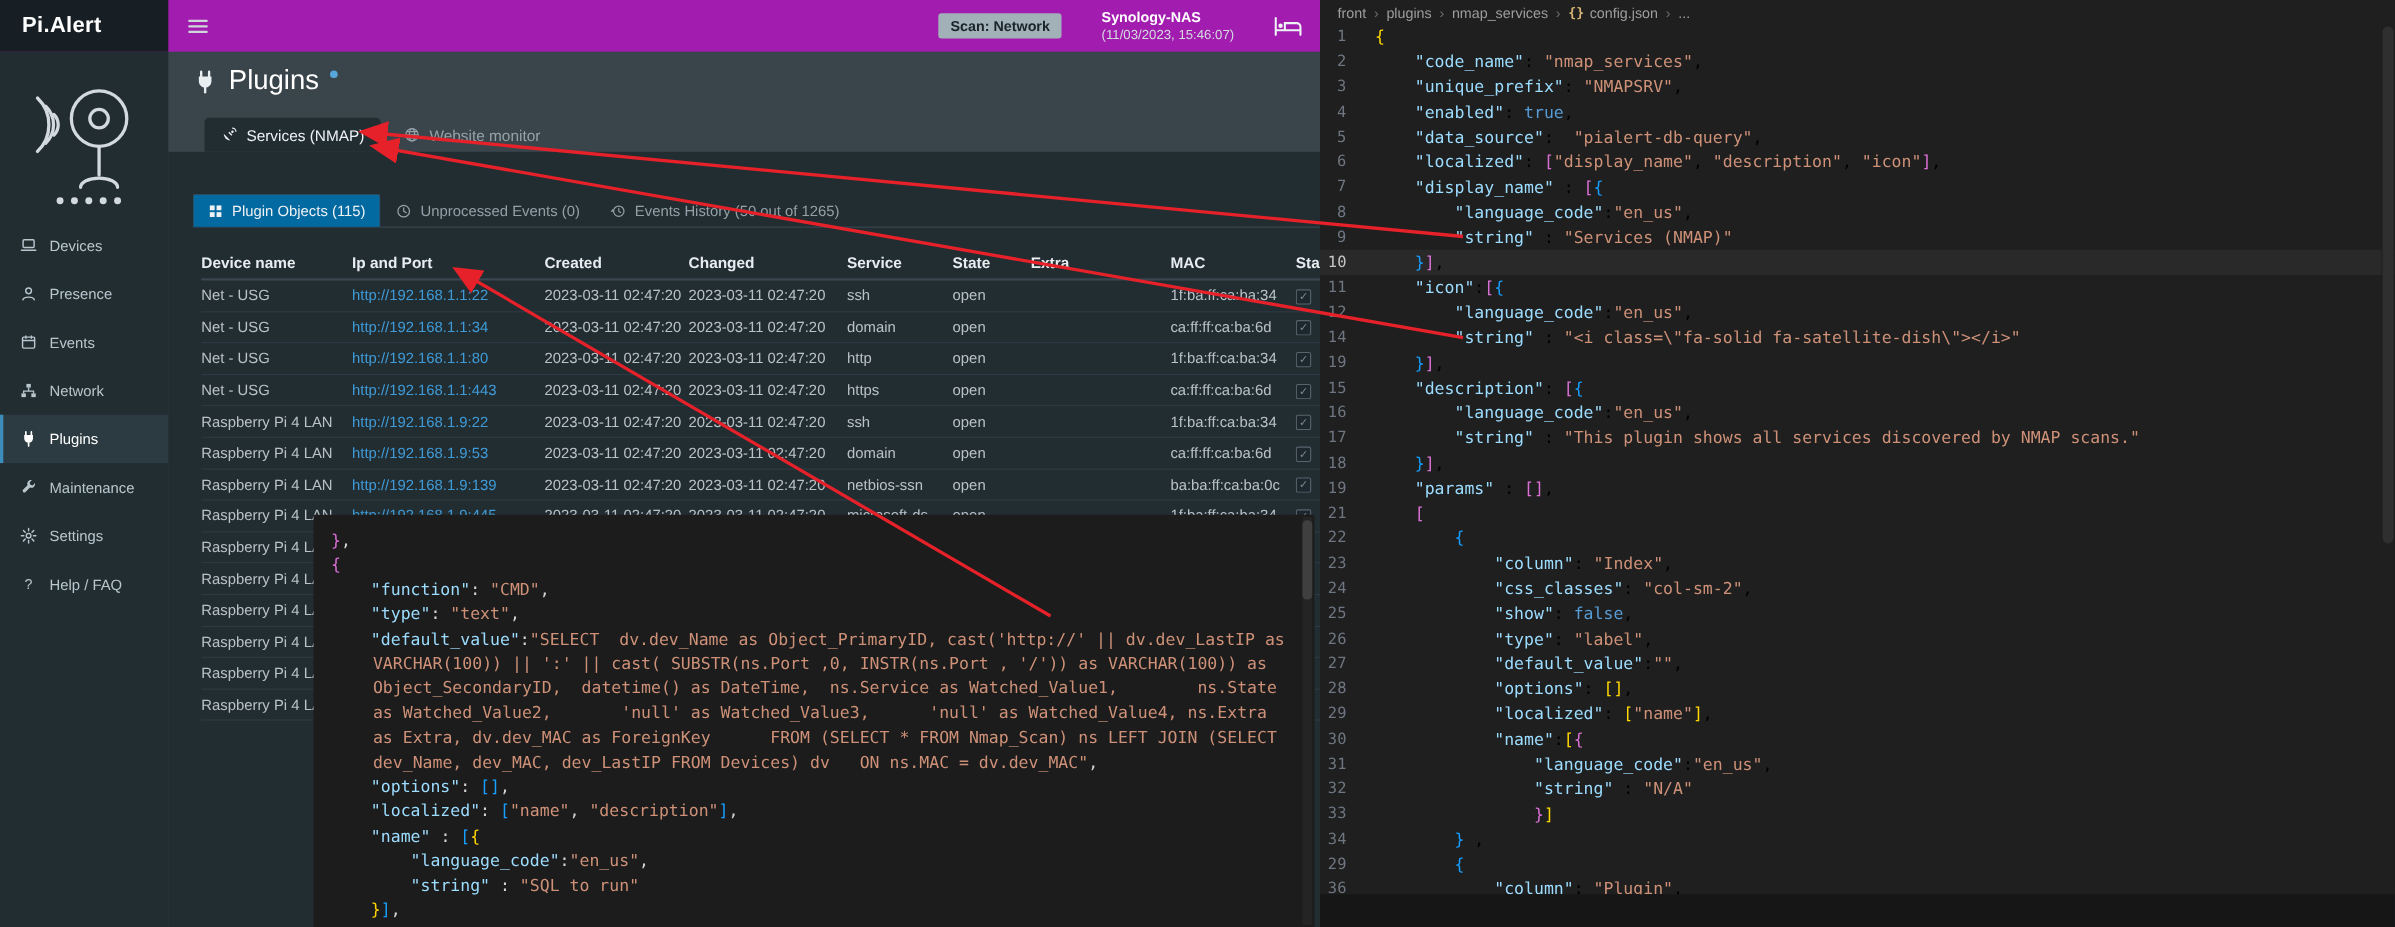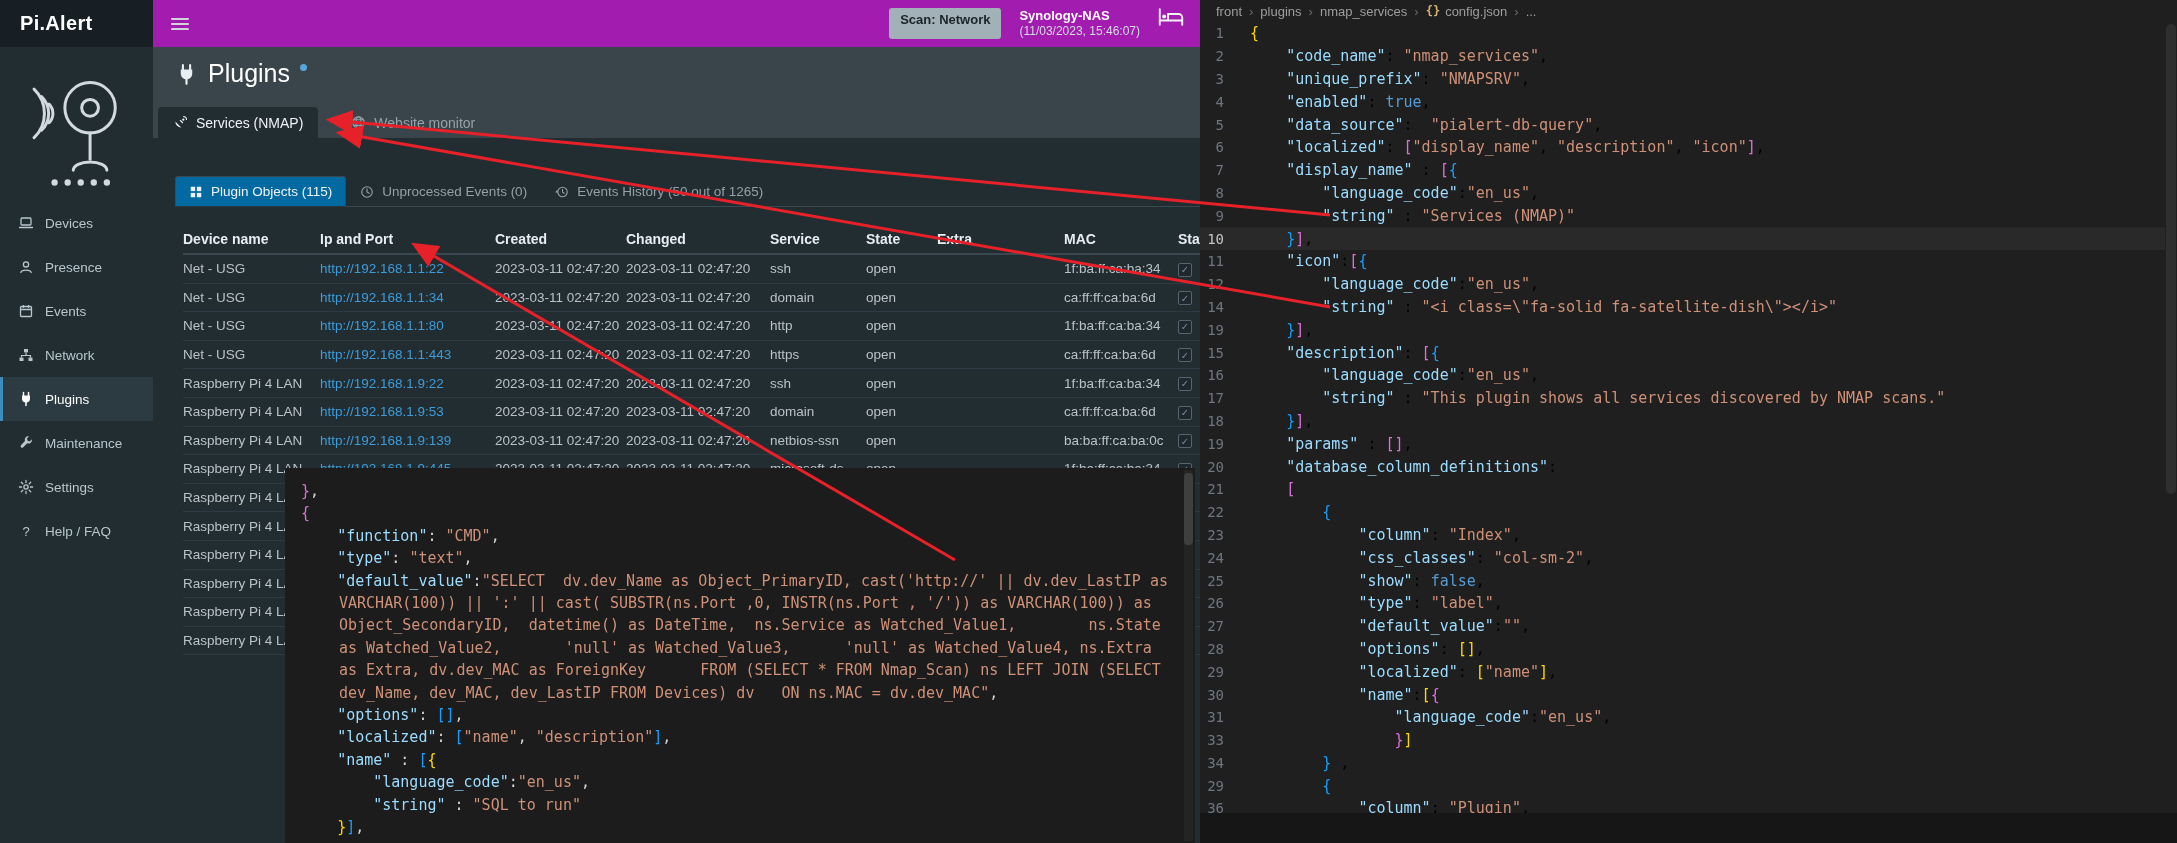--- a/index.html
+++ b/index.html
@@ -4,42 +4,42 @@
 <style>
   *{margin:0;padding:0;box-sizing:border-box}
   html,body{background:#161616}
   body{width:2177px;height:843px;position:relative;overflow:hidden;font-family:"Liberation Sans",sans-serif}
 
   
   .app{position:absolute;left:0;top:0;width:1200px;height:843px;background:#3a444b;overflow:hidden}
   .navbar{position:absolute;left:0;top:0;width:1200px;height:47px;background:#a21caf;display:flex;align-items:center;z-index:7}
   .brand{width:153px;height:47px;background:#171f24;color:#fff;font-size:20px;font-weight:bold;display:flex;align-items:center;padding-left:20px;letter-spacing:.3px}
   .hamburger{color:#cfd6da;margin-left:18px;width:18px;height:14px;cursor:pointer}
-  .nav-right{margin-left:auto;display:flex;gap:18px;padding-right:16px}
+  .nav-right{margin-left:auto;display:flex;align-items:center;gap:36px;padding-right:16px}
   .scan-badge{background:#a2b0b7;color:#1a242a;font-size:13px;font-weight:bold;padding:4px 11px;border-radius:3px;white-space:nowrap}
   .host-block{line-height:1.25;color:#fff}
   .host-name{font-size:13px;font-weight:bold}
   .host-time{font-size:12px;color:#d4dbdf}
   .sleep-icon{width:26px;height:18px;color:#eef3f5}
 
   .sidebar{position:absolute;left:0;top:47px;width:153px;height:796px;background:#222d32;z-index:6}
   .logo{display:block;margin:16px auto 4px;width:112px;height:126px;color:#d3dadd}
   .menu{list-style:none;margin-top:12px}
   .menu-item{height:44px;display:flex;align-items:center;gap:11px;padding-left:15px;color:#b8c7ce;font-size:13.5px;cursor:pointer;border-left:3px solid transparent}
   .menu-item.active{background:#2c3b41;color:#fff;border-left-color:#3c8dbc}
   .menu-icon{width:16px;height:16px;flex:0 0 16px}
   .menu-icon svg,.tab-icon svg,.subtab-icon svg,.title-icon svg,.hamburger svg,.sleep-icon svg{width:100%;height:100%;display:block}
 
   .content{position:absolute;left:153px;top:47px;width:1047px;height:796px}
   .page-header{position:absolute;left:22px;top:12px;display:flex;align-items:flex-start;gap:10px;color:#fff}
   .title-icon{width:23px;height:23px;margin-top:4px;color:#e9eef1}
   .page-title{font-size:25px;font-weight:normal}
   .sup-dot{width:7px;height:7px;border-radius:50%;background:#58a7dc;margin-top:5px}
 
-  .tabs{position:absolute;left:5px;top:60px;display:flex;gap:18px;z-index:3}
+  .tabs{position:absolute;left:33px;top:60px;display:flex;gap:6px;z-index:3}
   .tab{display:flex;align-items:center;gap:8px;height:31px;padding:0 15px;font-size:14px;color:#96a2a9;border-radius:4px 4px 0 0;cursor:pointer}
   .tab.active{background:#222d32;color:#eef2f4}
   .tab-icon{width:15px;height:15px}
 
   .panel{position:absolute;left:0;top:91px;width:1047px;height:705px;background:#222d32}
   .subtab-bar{position:absolute;left:22px;right:0;top:38px;height:31px;display:flex;border-bottom:1px solid #3a4851}
   .subtab{display:flex;align-items:center;gap:8px;padding:0 13px;font-size:13.5px;color:#93a0a7;cursor:pointer;border:1px solid transparent;margin-bottom:-1px}
   .subtab.active{background:#0369a1;border-color:#3a4851;border-bottom-color:#2b363e;color:#eef2f4;border-radius:3px 3px 0 0}
   .subtab-icon{width:14px;height:14px}
 
@@ -558,24 +558,20 @@
       </div>
       <div class="cl">
         <span class="ln">18</span>
         <span class="code">    <span style="color:#179fff">}</span><span style="color:#da70d6">]</span>,</span>
       </div>
       <div class="cl">
         <span class="ln">19</span>
         <span class="code">    <span class="tk">"params"</span> : <span style="color:#da70d6">[</span><span style="color:#da70d6">]</span>,</span>
       </div>
       <div class="cl">
-        <span class="ln">20</span>
-        <span class="code">    <span class="tk">"database_column_definitions"</span>:</span>
-      </div>
-      <div class="cl">
         <span class="ln">21</span>
         <span class="code">    <span style="color:#da70d6">[</span></span>
       </div>
       <div class="cl">
         <span class="ln">22</span>
         <span class="code">        <span style="color:#179fff">{</span></span>
       </div>
       <div class="cl">
         <span class="ln">23</span>
         <span class="code">            <span class="tk">"column"</span>: <span class="ts">"Index"</span>,</span>
@@ -604,20 +600,24 @@
         <span class="ln">29</span>
         <span class="code">            <span class="tk">"localized"</span>: <span style="color:#ffd700">[</span><span class="ts">"name"</span><span style="color:#ffd700">]</span>,</span>
       </div>
       <div class="cl">
         <span class="ln">30</span>
         <span class="code">            <span class="tk">"name"</span>:<span style="color:#ffd700">[</span><span style="color:#da70d6">{</span></span>
       </div>
       <div class="cl">
         <span class="ln">31</span>
         <span class="code">                <span class="tk">"language_code"</span>:<span class="ts">"en_us"</span>,</span>
+      </div>
+      <div class="cl">
+        <span class="ln">32</span>
+        <span class="code">                <span class="tk">"string"</span> : <span class="ts">"N/A"</span></span>
       </div>
       <div class="cl">
         <span class="ln">33</span>
         <span class="code">                <span style="color:#da70d6">}</span><span style="color:#ffd700">]</span></span>
       </div>
       <div class="cl">
         <span class="ln">34</span>
         <span class="code">        <span style="color:#179fff">}</span> ,</span>
       </div>
       <div class="cl">

